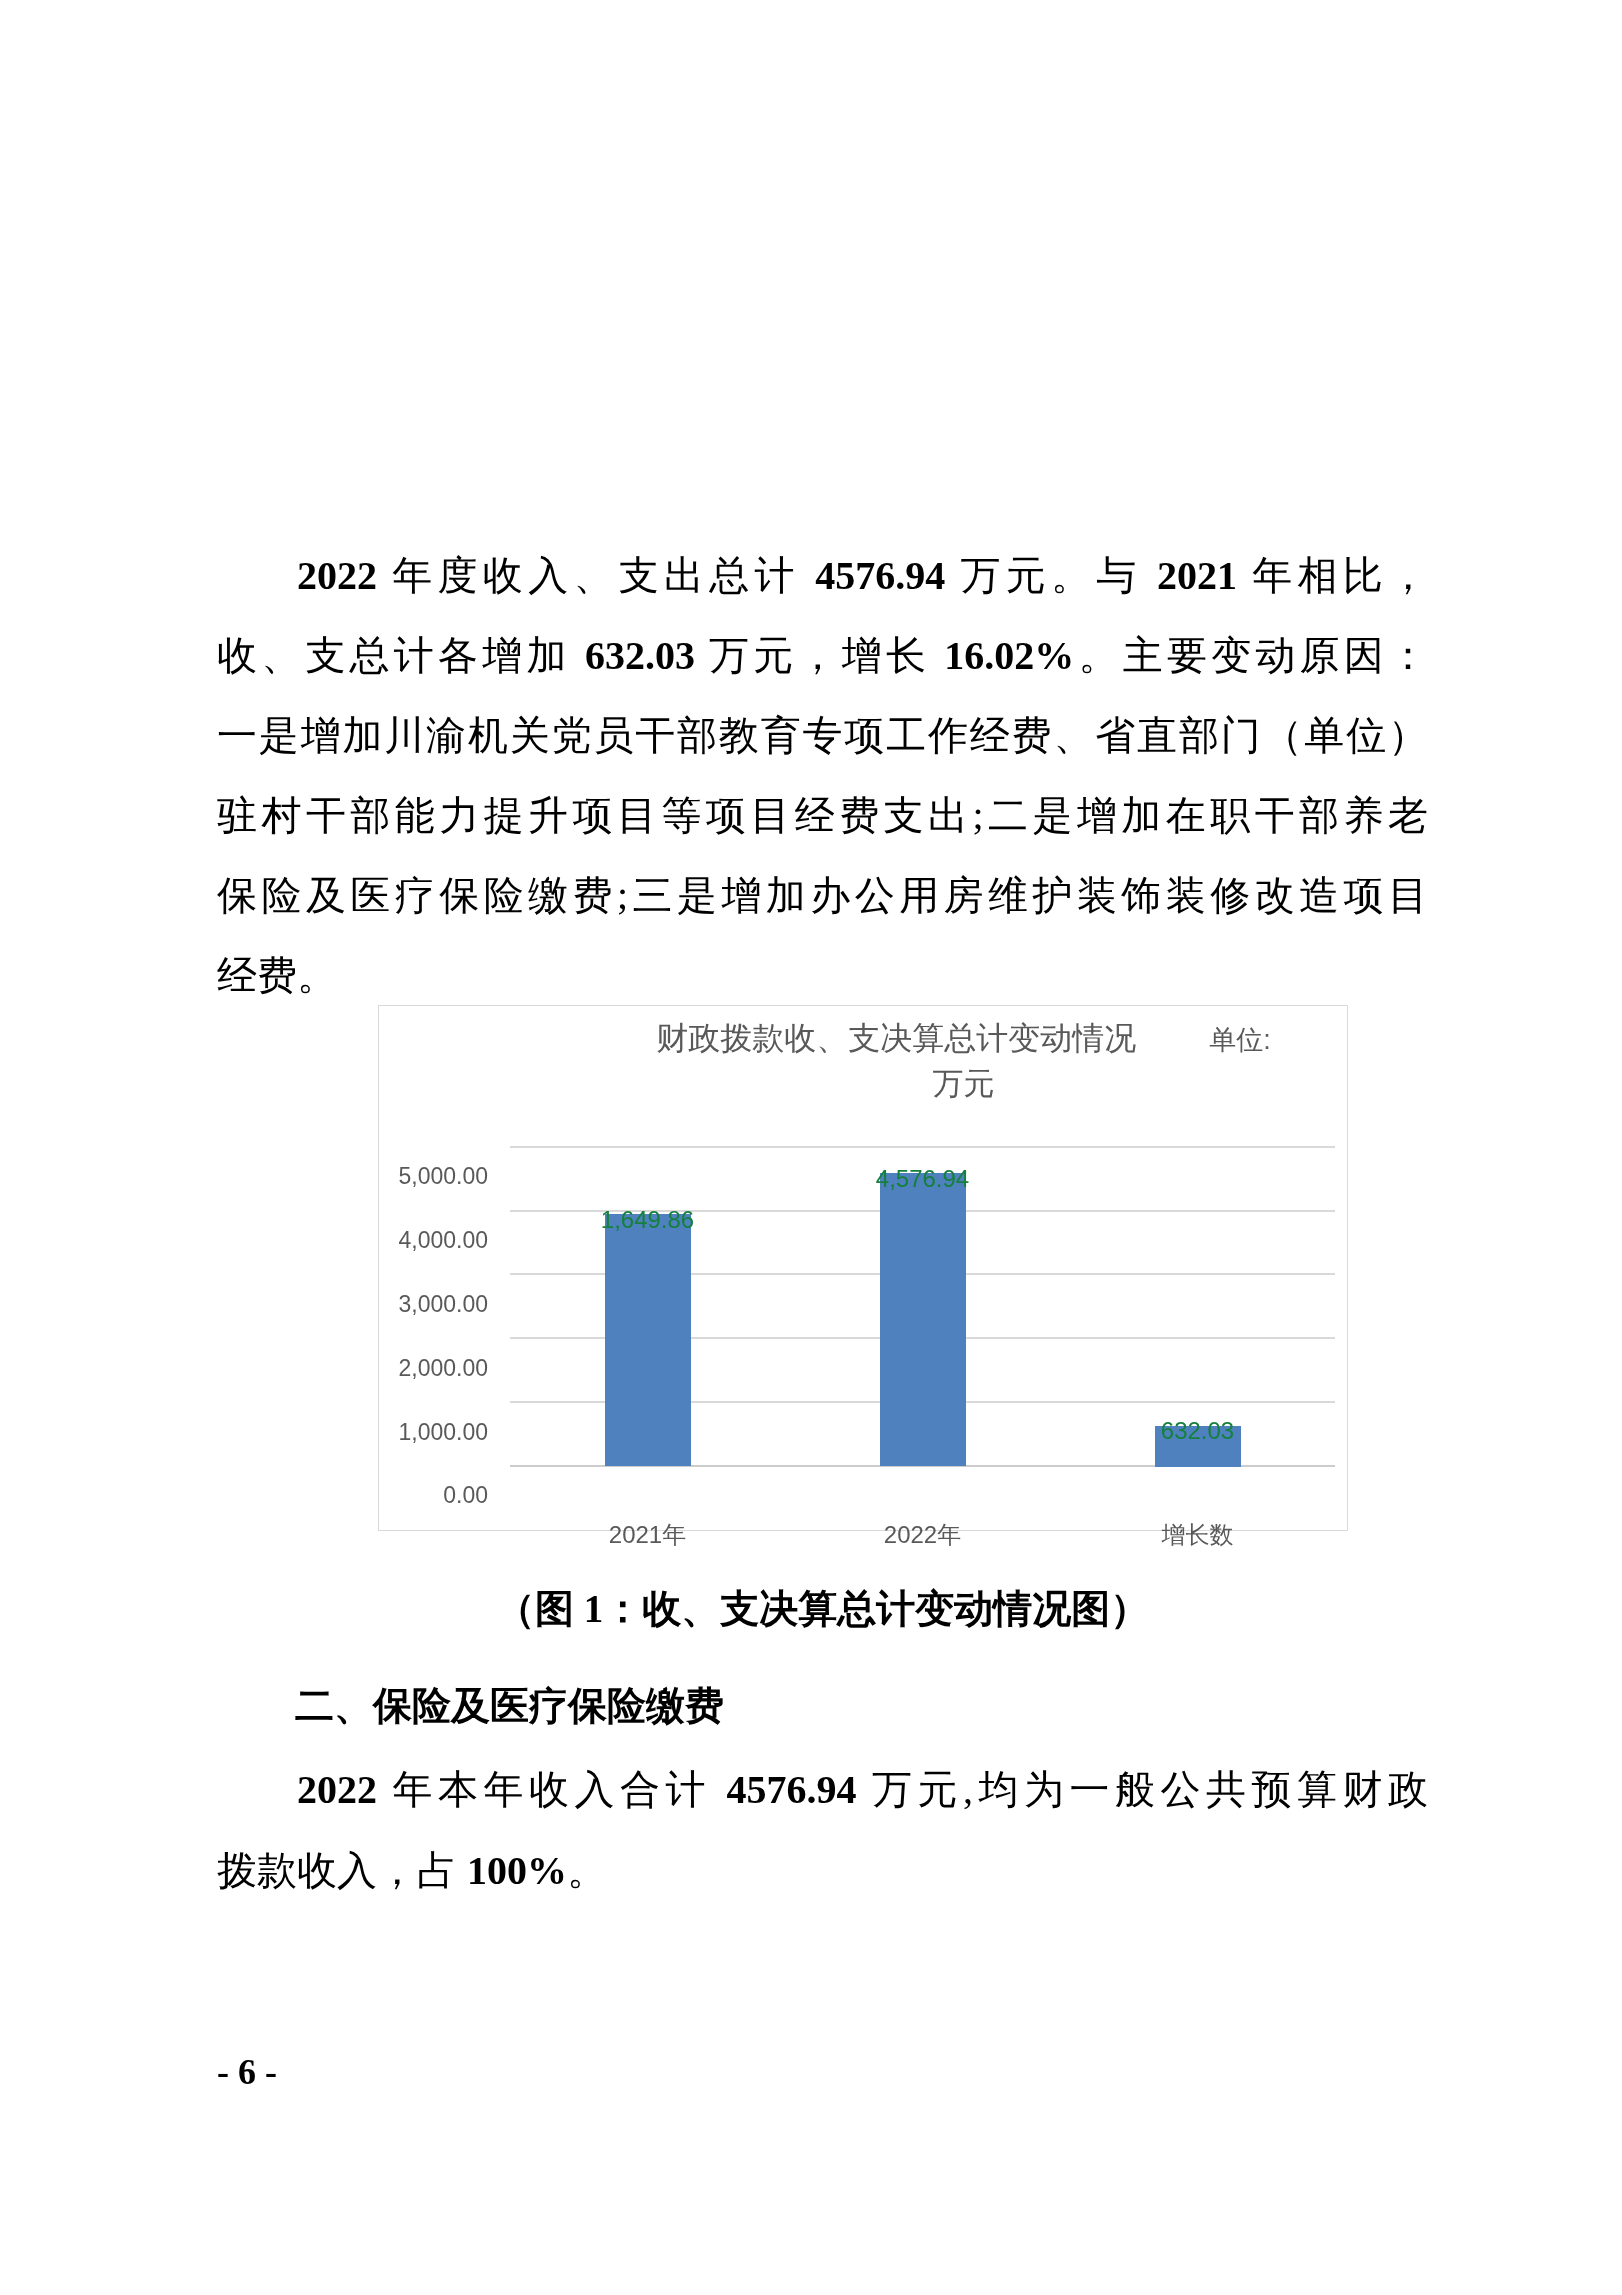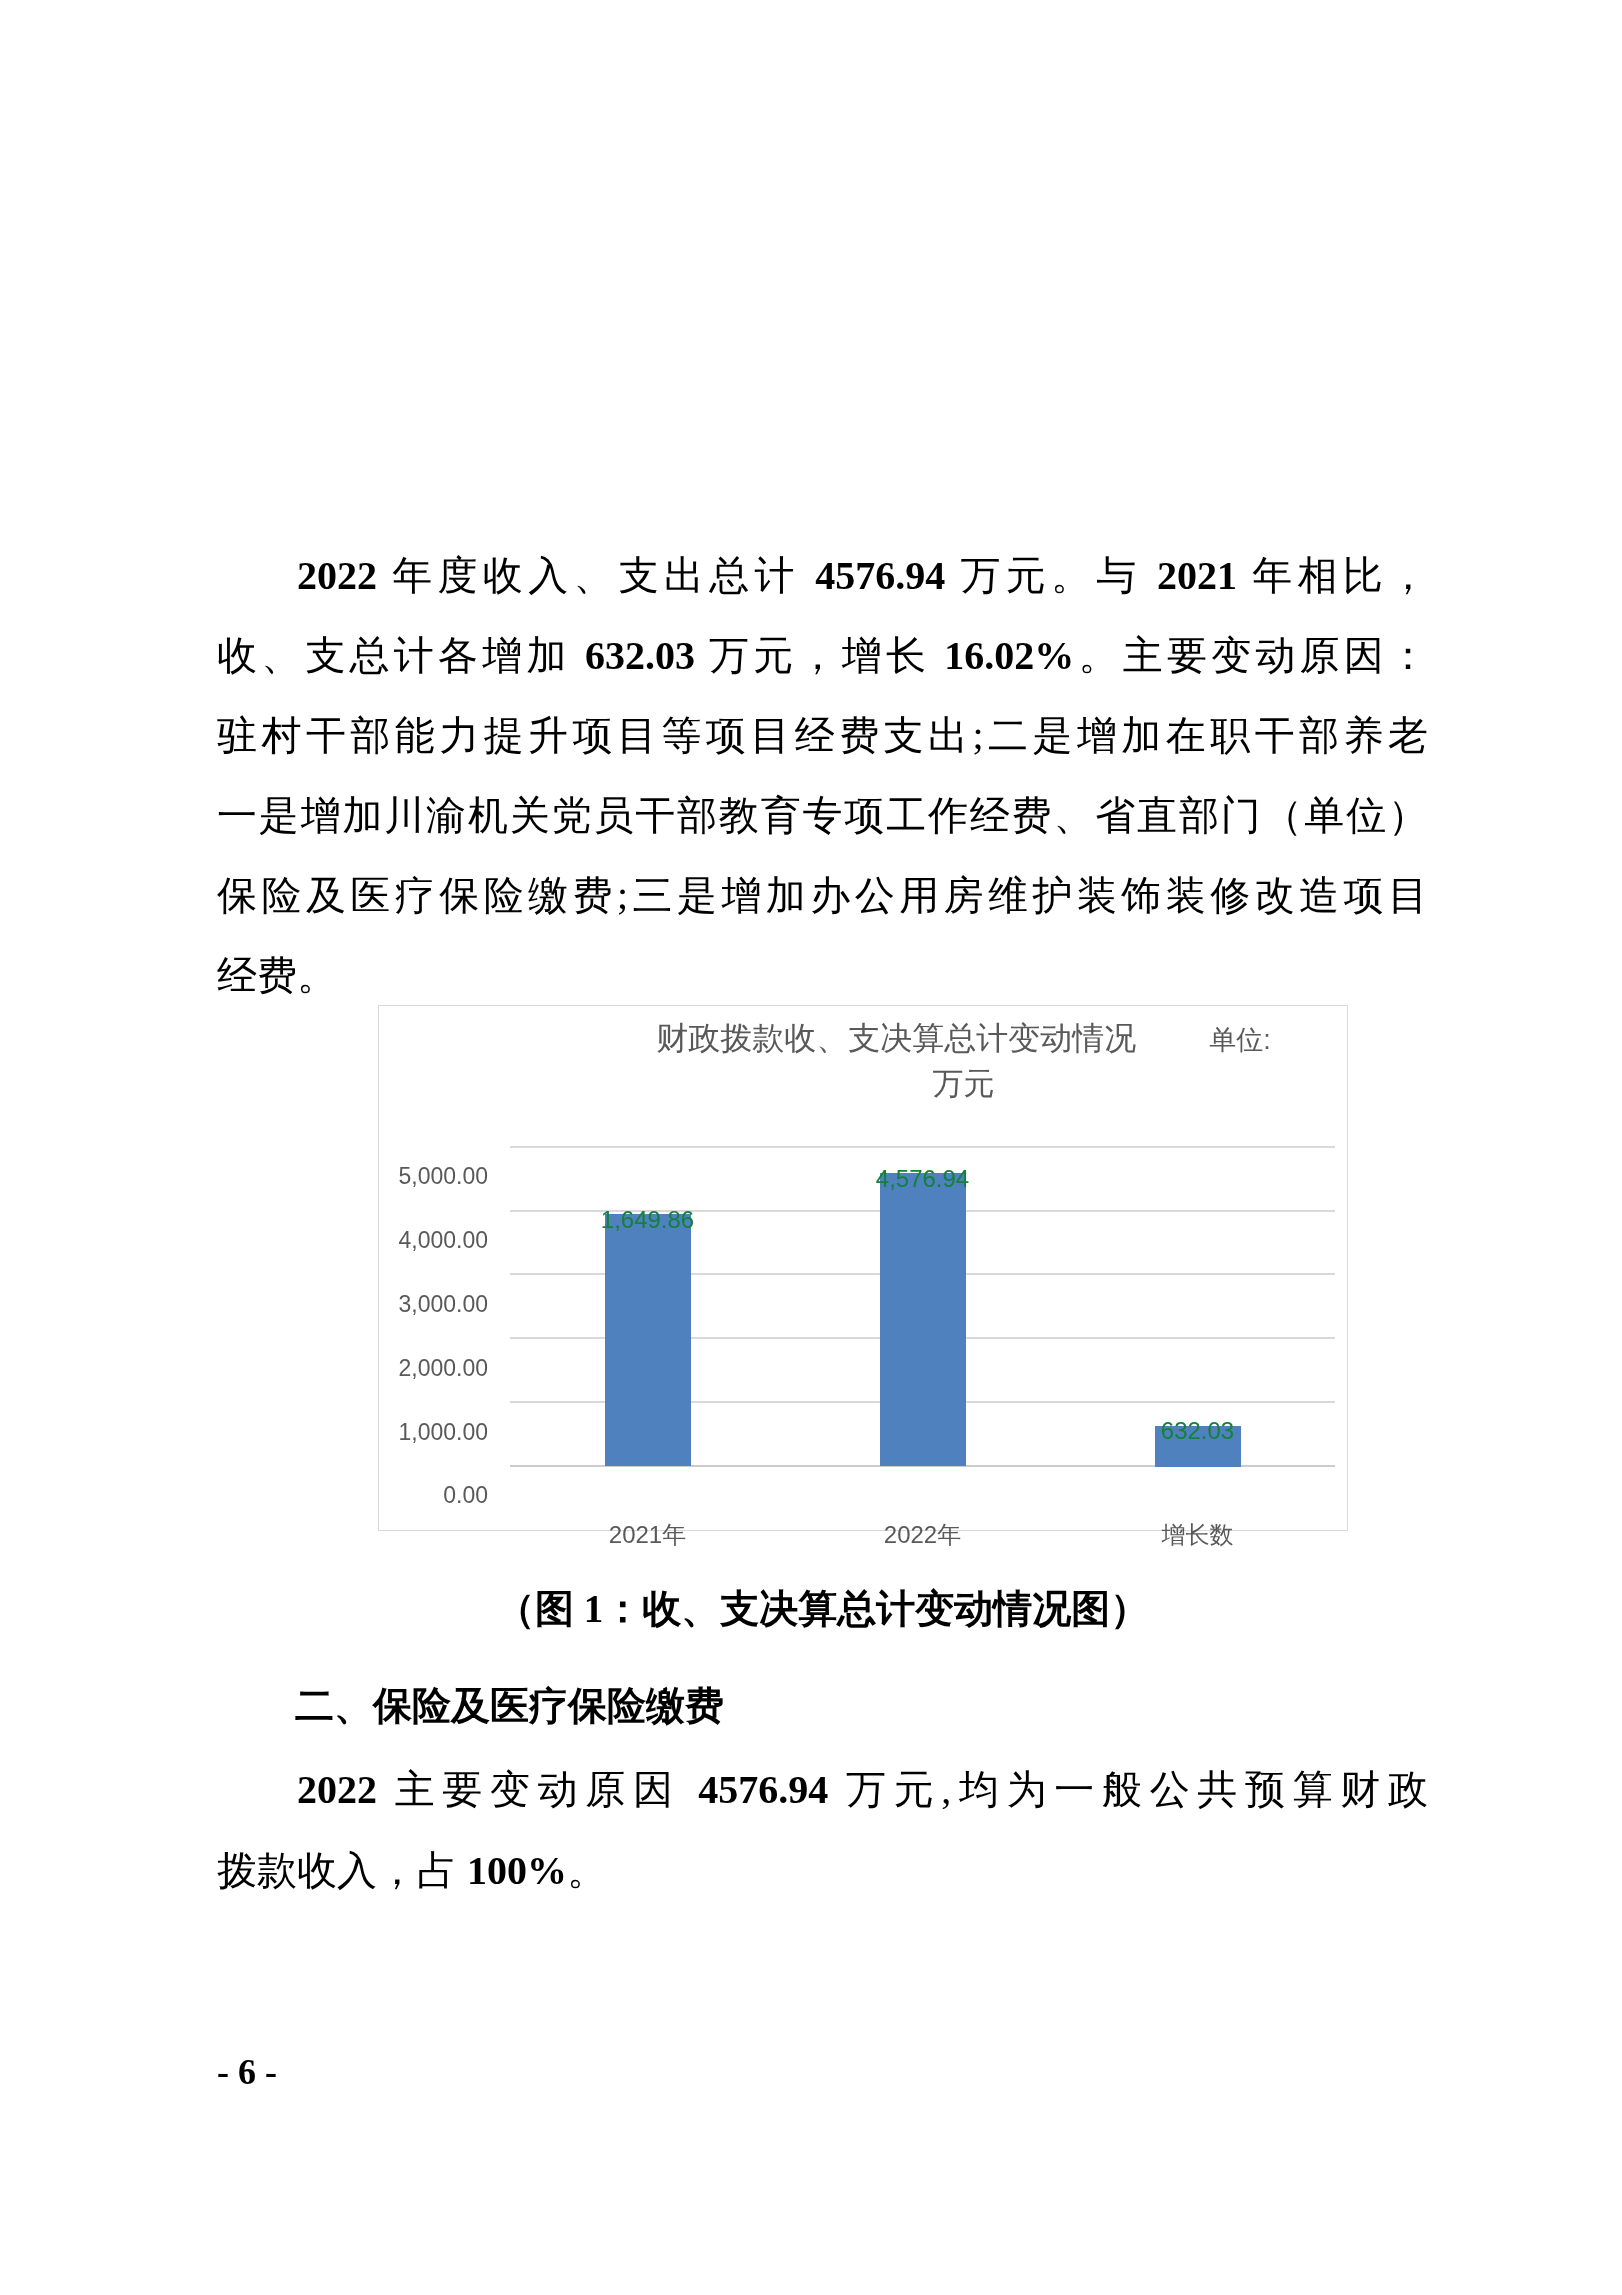--- a/index.html
+++ b/index.html
@@ -74,22 +74,22 @@
 </head>
 <body>
 
 <div class="page">
 
 
 
   <div class="abs body-para para1">
       <div class="line just ind"><span class="b serif">2022</span><span class=""> 年度收入、支出总计 </span><span class="b serif">4576.94</span><span class=""> 万元。与 </span><span class="b serif">2021</span><span class=""> 年相比，</span></div>
       <div class="line just"><span class="">收、支总计各增加 </span><span class="b serif">632.03</span><span class=""> 万元，增长 </span><span class="b serif">16.02%</span><span class="">。主要变动原因：</span></div>
+      <div class="line just"><span class="">一是增加川渝机关党员干部教育专项工作经费、省直部门（单位）</span></div>
       <div class="line just"><span class="">驻村干部能力提升项目等项目经费支出;二是增加在职干部养老</span></div>
-      <div class="line just"><span class="">一是增加川渝机关党员干部教育专项工作经费、省直部门（单位）</span></div>
       <div class="line just"><span class="">保险及医疗保险缴费;三是增加办公用房维护装饰装修改造项目</span></div>
       <div class="line"><span class="">经费。</span></div>
     </div>
 
   <div class="abs chart-box" id="chartBox">
     <div class="chart-title">
       <div class="ct-line1">
         <span>财政拨款收、支决算总计变动情况</span>
           <span class="unit">单位:</span>
       </div>
@@ -120,21 +120,21 @@
 
   <div class="abs chart-caption">
       <div class="line center"><span class="b ">（图 1：收、支决算总计变动情况图）</span></div>
     </div>
 
   <div class="abs h1 h1-second">
       <div class="line"><span class="b ">二、保险及医疗保险缴费</span></div>
     </div>
 
   <div class="abs body-para para2">
-      <div class="line just ind"><span class="b serif">2022</span><span class=""> 主要变动原因 </span><span class="b serif">4576.94</span><span class=""> 万元,均为一般公共预算财政</span></div>
+      <div class="line just ind"><span class="b serif">2022</span><span class=""> 年本年收入合计 </span><span class="b serif">4576.94</span><span class=""> 万元,均为一般公共预算财政</span></div>
       <div class="line"><span class="">拨款收入，占 </span><span class="b serif">100%</span><span class="">。</span></div>
     </div>
 
   <div class="abs page-num">
       <div class="line"><span class="b serif">- 6 -</span></div>
     </div>
 
 </div>
 
 

